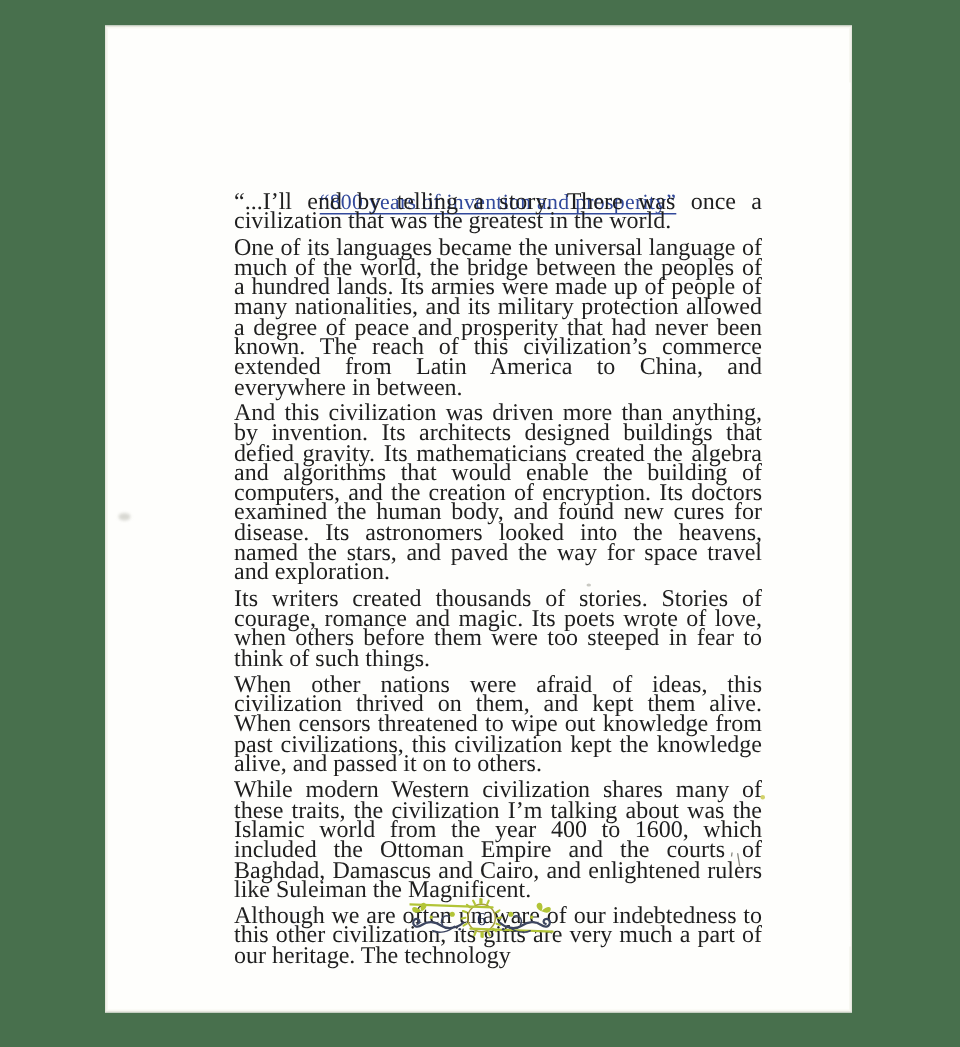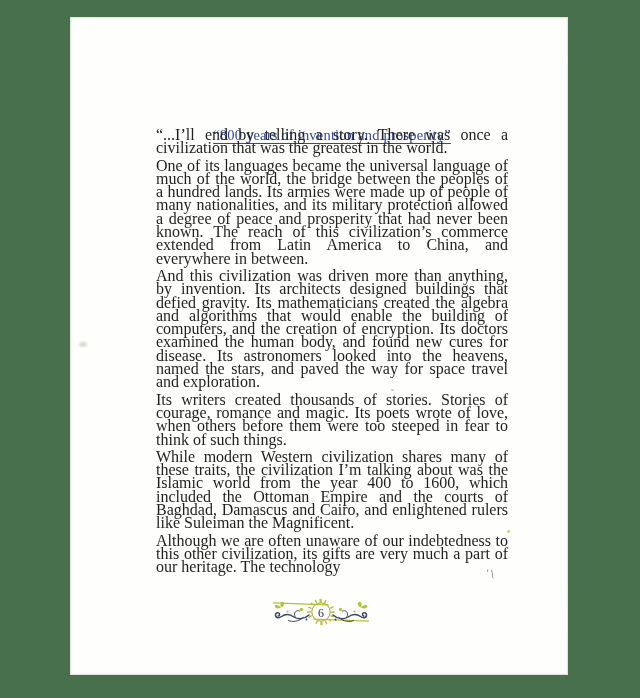--- a/index.html
+++ b/index.html
@@ -82,20 +82,21 @@
 
   <div class="page-curl"></div>
 
   <div class="chapter-title">“800 years of invention and prosperity”</div>
 
   <div class="body-col">
       <p class="body-paragraph">“...I’ll end by telling a story. There was once a civilization that was the greatest in the world.</p>
       <p class="body-paragraph">One of its languages became the universal language of much of the world, the bridge between the peoples of a hundred lands. Its armies were made up of people of many nationalities, and its military protection allowed a degree of peace and prosperity that had never been known. The reach of this civilization’s commerce extended from Latin America to China, and everywhere in between.</p>
       <p class="body-paragraph">And this civilization was driven more than anything, by invention. Its architects designed buildings that defied gravity. Its mathematicians created the algebra and algorithms that would enable the building of computers, and the creation of encryption. Its doctors examined the human body, and found new cures for disease. Its astronomers looked into the heavens, named the stars, and paved the way for space travel and exploration.</p>
       <p class="body-paragraph">Its writers created thousands of stories. Stories of courage, romance and magic. Its poets wrote of love, when others before them were too steeped in fear to think of such things.</p>
+      <p class="body-paragraph">When other nations were afraid of ideas, this civilization thrived on them, and kept them alive. When censors threatened to wipe out knowledge from past civilizations, this civilization kept the knowledge alive, and passed it on to others.</p>
       <p class="body-paragraph">While modern Western civilization shares many of these traits, the civilization I’m talking about was the Islamic world from the year 400 to 1600, which included the Ottoman Empire and the courts of Baghdad, Damascus and Cairo, and enlightened rulers like Suleiman the Magnificent.</p>
       <p class="body-paragraph">Although we are often unaware of our indebtedness to this other civilization, its gifts are very much a part of our heritage. The technology</p>
     </div>
 
   <span class="pen-mark">'\</span>
 
   <div class="smudge-left"></div>
   <div class="speck-1"></div>
   <div class="speck-2"></div>
 

